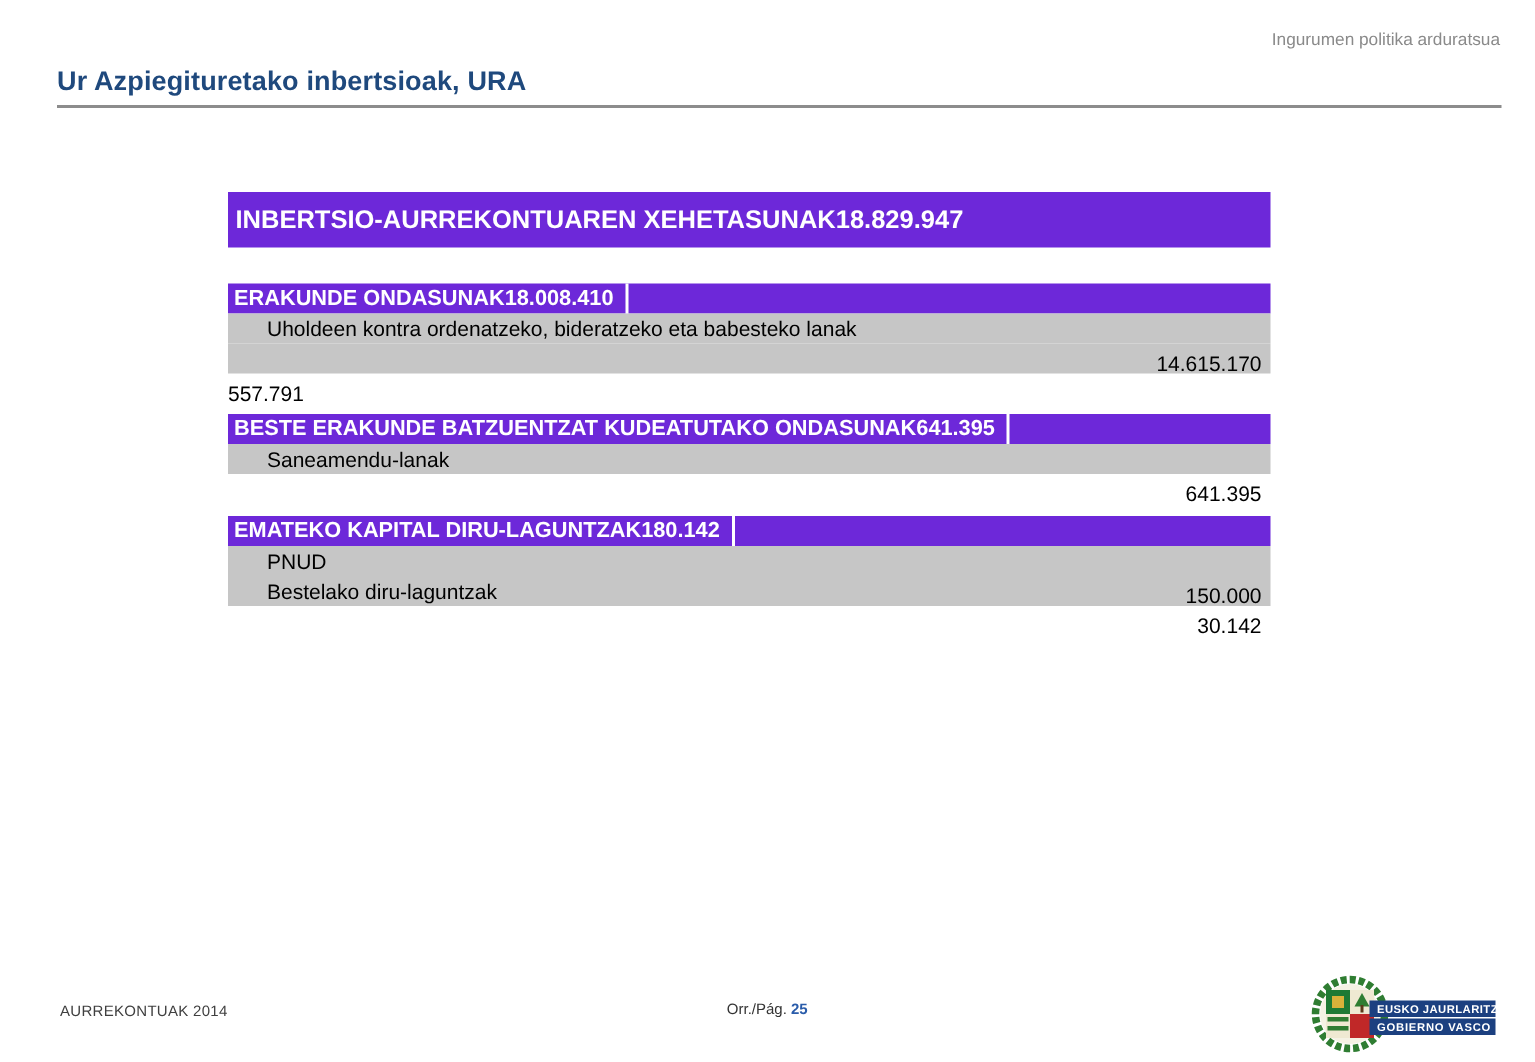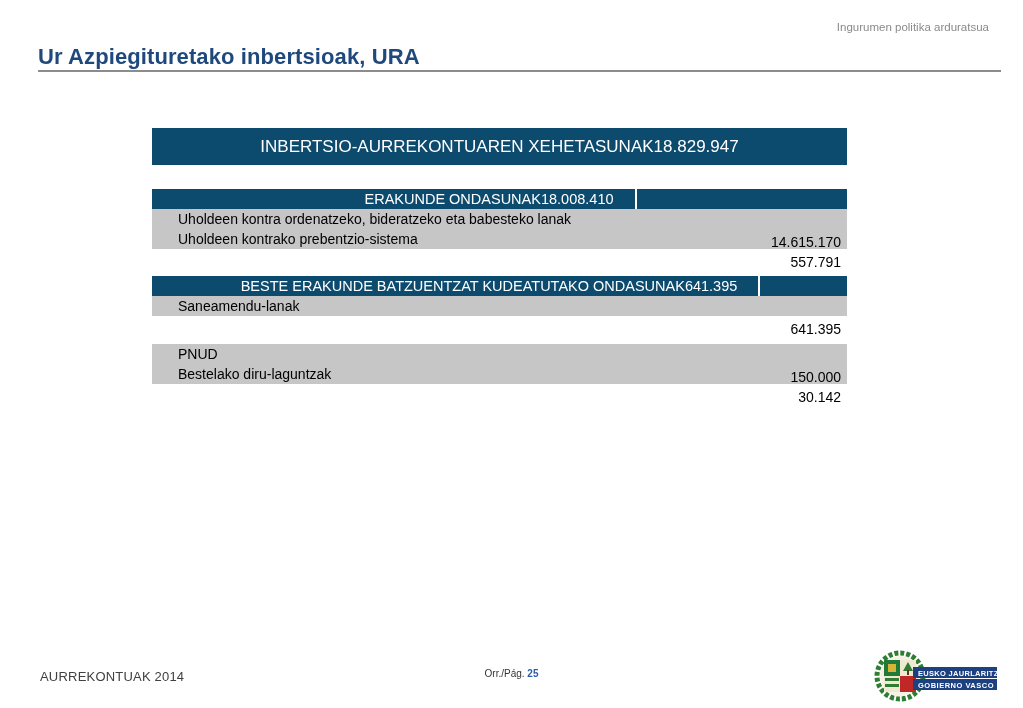--- a/index.html
+++ b/index.html
@@ -7,66 +7,66 @@
   body {
     position: relative;
     background: #ffffff;
     font-family: "Liberation Sans", sans-serif;
     overflow: hidden;
   }
 
   
   .corner-note {
     position: absolute;
-    top: 21px; right: 34px;
+    top: 21px; right: 23px;
     font-size: 11.5px;
     color: #8a8a8a;
   }
   .page-title {
     position: absolute;
     top: 44px; left: 38px;
-    font-size: 22px;
+    font-size: 18px;
     font-weight: 600;
     color: #1F497D;
     letter-spacing: 0.1px;
   }
   .title-rule {
     position: absolute;
     top: 70px; left: 38px;
     width: 963px; height: 2px;
     background: #8c8c8c;
   }
 
   
   .budget-table {
     position: absolute;
     left: 152px; top: 128px;
     width: 695px;
   }
   .bar {
-    background: #0c4a6e;
+    background: #6d28d9;
     color: #ffffff;
-    font-weight: normal;
+    font-weight: bold;
     display: flex;
-    justify-content: center;
+    justify-content: flex-start;
     align-items: center;
   }
   .bar.summary {
     height: 37px;
     font-size: 17px;
     padding: 0 5px 0 5px;
   }
   .bar.small {
     height: 20px;
     font-size: 14.5px;
     padding-left: 4px;
   }
   .bar.small .bar-value {
     border-right: 2px solid #ffffff;
-    padding-right: 21px;
+    padding-right: 8px;
     margin-right: 2px;
     line-height: 20px;
   }
   .section { margin-top: 0; }
   .sec-2 { margin-top: 24px; }
   .sec-3 { margin-top: 27px; }
   .sec-4 { margin-top: 28px; }
   .t-row {
     background: #c6c6c6;
     height: 20px;
@@ -76,21 +76,21 @@
     font-size: 14px;
     color: #000000;
   }
   .t-row .row-label { padding-left: 26px; }
   .t-row .row-value { padding-right: 6px; margin-top: 45px; }
 
   
   .footer-left {
     position: absolute;
     left: 40px; top: 669px;
-    font-size: 13px;
+    font-size: 10px;
     color: #404040;
     letter-spacing: 0.2px;
   }
   .page-indicator {
     position: absolute;
     left: 0; top: 668px;
     width: 1023px;
     text-align: center;
     font-size: 10px;
     color: #333333;
@@ -123,37 +123,40 @@
   <div class="section sec-2">
     <div class="bar small">
       <span class="bar-label">ERAKUNDE ONDASUNAK</span>
       <span class="bar-value">18.008.410</span>
     </div>
     <div class="t-row">
       <span class="row-label">Uholdeen kontra ordenatzeko, bideratzeko eta babesteko lanak</span>
       <span class="row-value">14.615.170</span>
     </div>
     <div class="t-row">
-      <span class="row-label">Uholdeen kontrako prebentzio-sistema</span>
       <span class="row-value">557.791</span>
     </div>
   </div>
 
   <div class="section sec-3">
     <div class="bar small">
       <span class="bar-label">BESTE ERAKUNDE BATZUENTZAT KUDEATUTAKO ONDASUNAK</span>
       <span class="bar-value">641.395</span>
     </div>
     <div class="t-row">
       <span class="row-label">Saneamendu-lanak</span>
       <span class="row-value">641.395</span>
     </div>
   </div>
 
   <div class="section sec-4">
+    <div class="bar small">
+      <span class="bar-label">EMATEKO KAPITAL DIRU-LAGUNTZAK</span>
+      <span class="bar-value">180.142</span>
+    </div>
     <div class="t-row">
       <span class="row-label">PNUD</span>
       <span class="row-value">150.000</span>
     </div>
     <div class="t-row">
       <span class="row-label">Bestelako diru-laguntzak</span>
       <span class="row-value">30.142</span>
     </div>
   </div>
 

